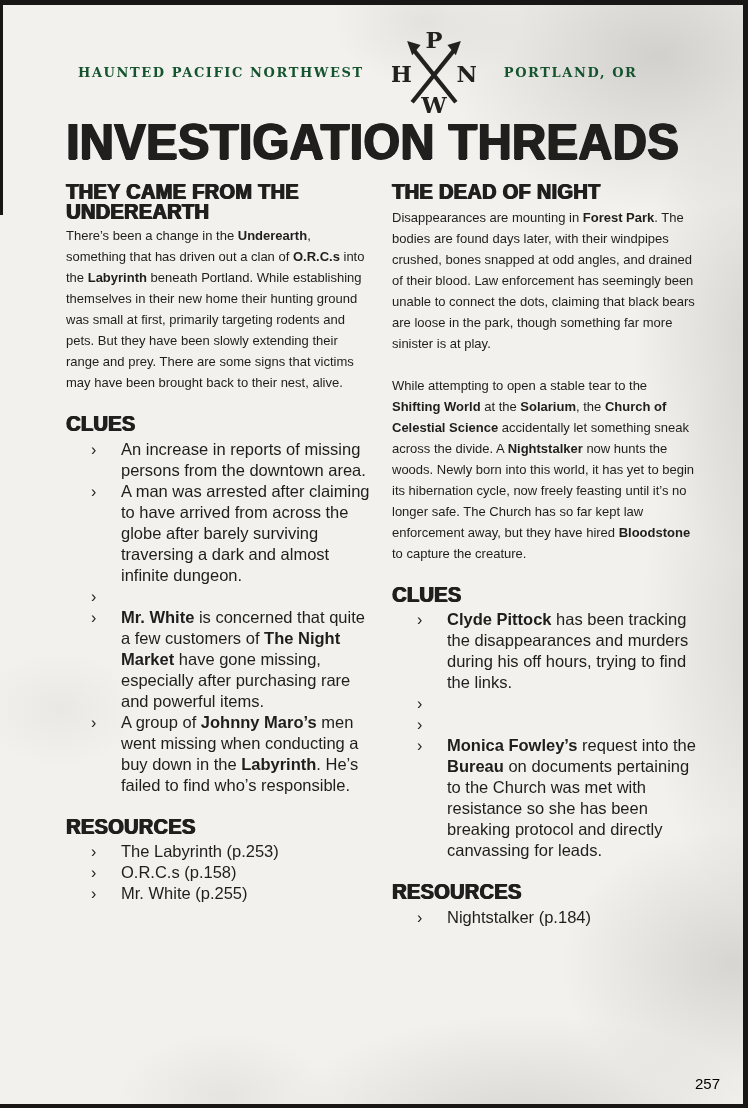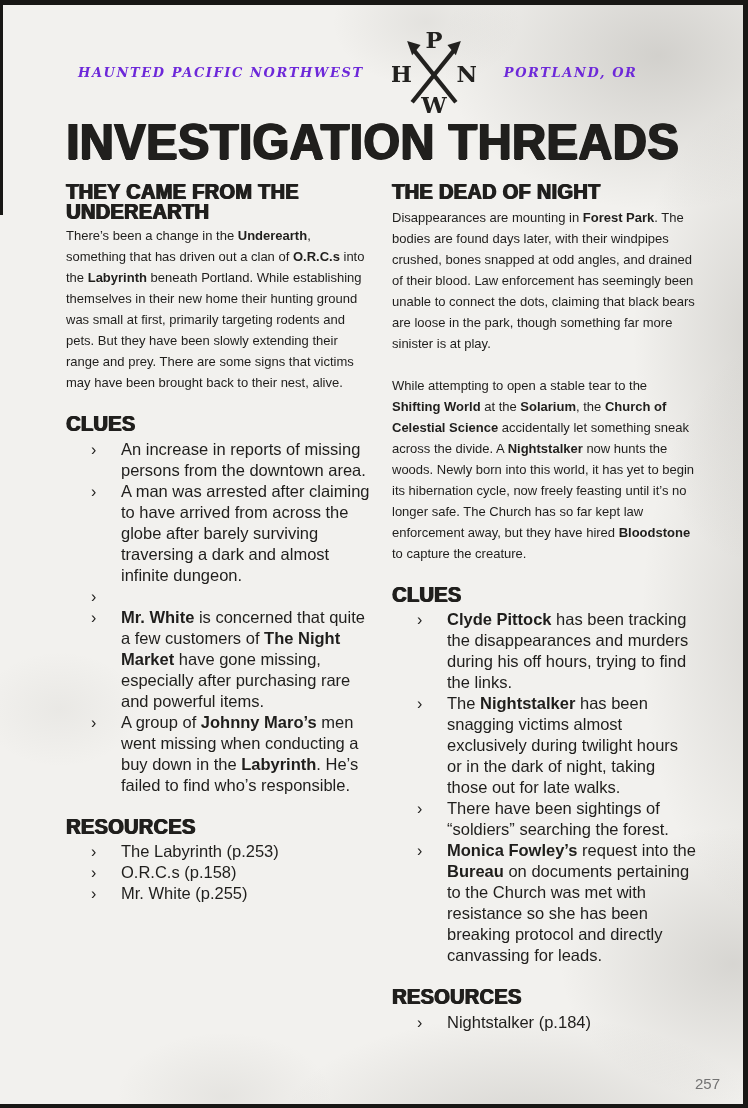--- a/index.html
+++ b/index.html
@@ -23,21 +23,21 @@
   .edge{position:absolute;background:#181715;z-index:3;}
   .edge-top{top:0;left:0;right:0;height:5px;}
   .edge-right{top:0;bottom:0;right:0;width:5px;}
   .edge-bottom{left:0;right:0;bottom:0;height:4px;}
   .edge-left{top:0;left:0;width:3px;height:215px;}
   .content{position:relative;z-index:2;padding:30px 52px 0 66px;}
 
   .masthead{display:flex;align-items:center;gap:28px;padding-left:12px;}
   .mast-label{
     font-family:"DejaVu Serif",serif;font-weight:bold;font-size:13px;
-    letter-spacing:1.6px;white-space:nowrap;color:#6d28d9;font-style:italic;
+    letter-spacing:1.6px;white-space:nowrap;color:#14532d;
   }
   .logo{flex:0 0 auto;}
 
   h1.title{
     margin:2px 0 0 0;font-size:47px;line-height:50px;font-weight:bold;
     letter-spacing:.5px;white-space:nowrap;color:#201f1d;
     text-shadow:1.4px 0 0 currentColor,-.7px 0 0 currentColor,0 .5px 0 currentColor;
     transform:scaleY(1.05);transform-origin:left top;
   }
 
@@ -55,21 +55,21 @@
   p.body{margin:0 0 21px 0;font-size:13px;line-height:21px;}
   p.body b, .li-text b{font-weight:bold;}
 
   ul.bullets{list-style:none;margin:0 0 21px 0;padding:0;font-size:16.5px;line-height:21px;}
   ul.bullets li{display:flex;align-items:flex-start;}
   .marker{flex:0 0 30px;margin-left:25px;font-size:16px;}
   .li-text{flex:1 1 auto;min-width:0;}
 
   .page-number{
     position:absolute;right:28px;bottom:16px;z-index:2;
-    font-size:15px;color:#737373;
+    font-size:15px;color:#000000;
   }
   svg text{font-family:"DejaVu Serif",serif;font-weight:bold;fill:#22211f;}
 </style>
 </head>
 <body>
 
 <div class="page">
   <div class="texture"></div>
   <div class="edge edge-top"></div>
   <div class="edge edge-right"></div>
@@ -148,25 +148,23 @@
         <p class="body">While attempting to open a stable tear to the <b>Shifting World</b> at the <b>Solarium</b>, the <b>Church of Celestial Science</b> accidentally let something sneak across the divide. A <b>Nightstalker</b> now hunts the woods. Newly born into this world, it has yet to begin its hibernation cycle, now freely feasting until it’s no longer safe. The Church has so far kept law enforcement away, but they have hired <b>Bloodstone</b> to capture the creature.</p>
 
         <h2 class="sub">CLUES</h2>
         <ul class="bullets">
           <li>
               <span class="marker">›</span>
               <span class="li-text"><b>Clyde Pittock</b> has been tracking the disappearances and murders during his off hours, trying to find the links.</span>
             </li>
           <li>
               <span class="marker">›</span>
-              <span class="li-text">The <b>Nightstalker</b> has been snagging victims almost exclusively during twilight hours or in the dark of night, taking those out for late walks.</span>
             </li>
           <li>
               <span class="marker">›</span>
-              <span class="li-text">There have been sightings of “soldiers” searching the forest.</span>
             </li>
           <li>
               <span class="marker">›</span>
               <span class="li-text"><b>Monica Fowley’s</b> request into the <b>Bureau</b> on documents pertaining to the Church was met with resistance so she has been breaking protocol and directly canvassing for leads.</span>
             </li>
         </ul>
 
         <h2 class="sub">RESOURCES</h2>
         <ul class="bullets">
           <li>

